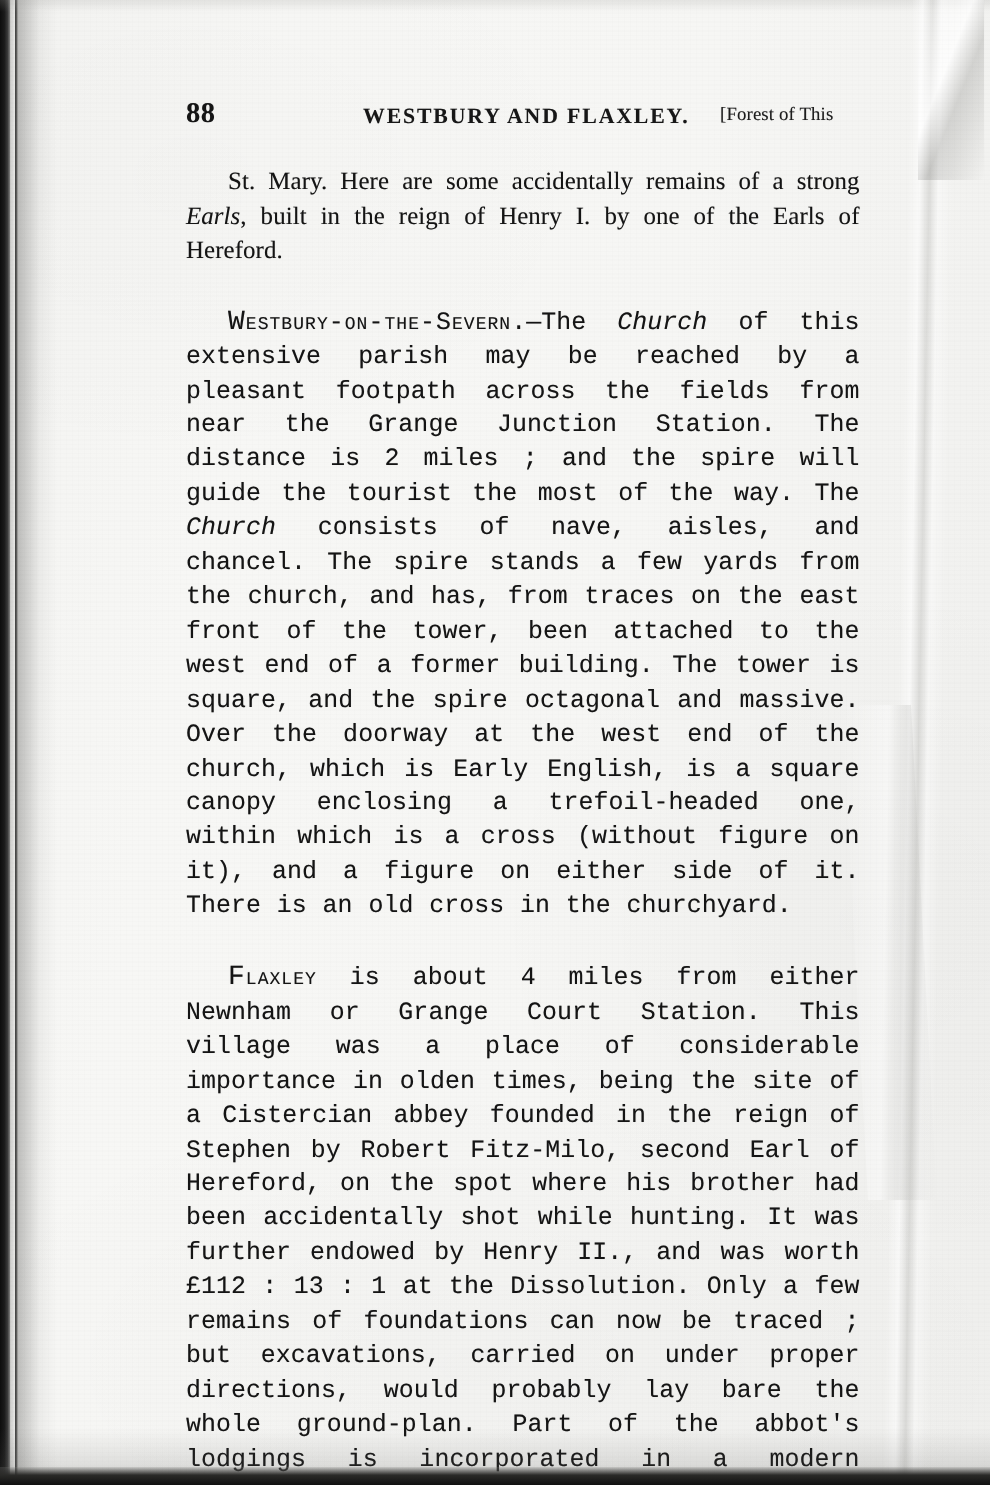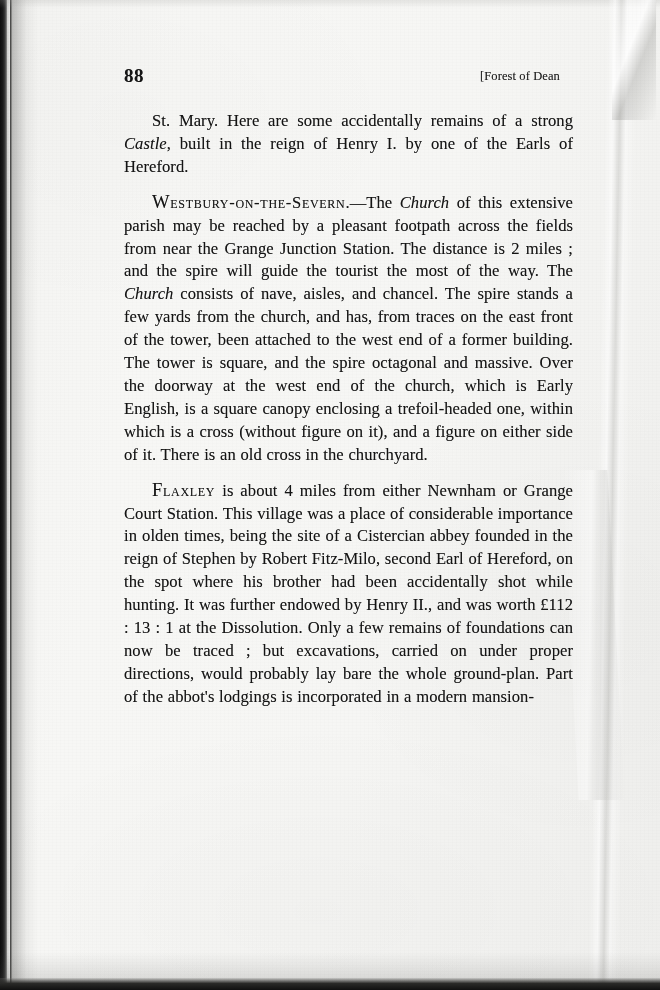--- a/index.html
+++ b/index.html
@@ -151,21 +151,21 @@
     margin: 0 0 0 0;
     text-indent: 28px;
     text-align: justify;
     font-size: 16.6px;
     line-height: 22.9px;
     word-spacing: .5px;
     letter-spacing: .05px;
     color: #141414;
     text-justify: inter-word;
   }
-  p.para + p.para { margin-top: 12px; }
+  p.para + p.para { margin-top: 25px; font-family: Liberation Mono, monospace; }
 
   p.para i, p.para em {
     font-style: italic;
   }
 
   .smallcaps {
     font-variant: small-caps;
     letter-spacing: .7px;
   }
   .smallcaps .drop {
@@ -188,26 +188,27 @@
   <div class="artefact" id="top-edge-shade"></div>
   <div class="artefact" id="crease-main"></div>
   <div class="artefact" id="crease-top"></div>
   <div class="artefact" id="crease-lower"></div>
   <div class="artefact" id="right-edge-shade"></div>
 
   <div id="content">
 
     <div id="running-head">
       <span id="folio">88</span>
-      <span id="head-side"><span>[Forest of Dean</span></span>
+      <span id="head-title">WESTBURY AND FLAXLEY.</span>
+      <span id="head-side"><span>[Forest of This</span></span>
     </div>
 
     <div id="body">
 
-      <p class="para"><span>St. Mary.  Here are some accidentally remains of a strong </span><i>Castle</i><span>, built in the reign of Henry I. by one of the Earls of Hereford.</span></p>
+      <p class="para"><span>St. Mary.  Here are some accidentally remains of a strong </span><i>Earls</i><span>, built in the reign of Henry I. by one of the Earls of Hereford.</span></p>
 
       <p class="para"><span class="smallcaps"><span class="drop">W</span><span>estbury-on-the-Severn</span></span><span>.—The </span><i>Church</i><span> of this extensive parish may be reached by a pleasant footpath across the fields from near the Grange Junction Station. The distance is 2 miles ; and the spire will guide the tourist the most of the way.  The </span><i>Church</i><span> consists of nave, aisles, and chancel.  The spire stands a few yards from the church, and has, from traces on the east front of the tower, been attached to the west end of a former building.  The tower is square, and the spire octagonal and massive.  Over the doorway at the west end of the church, which is Early English, is a square canopy enclosing a trefoil-headed one, within which is a cross (without figure on it), and a figure on either side of it. There is an old cross in the churchyard.</span></p>
 
       <p class="para"><span class="smallcaps"><span class="drop">F</span><span>laxley</span></span><span> is about 4 miles from either Newnham or Grange Court Station.  This village was a place of considerable importance in olden times, being the site of a Cistercian abbey founded in the reign of Stephen by Robert Fitz-Milo, second Earl of Hereford, on the spot where his brother had been accidentally shot while hunting.  It was further endowed by Henry II., and was worth £112 : 13 : 1 at the Dissolution.  Only a few remains of foundations can now be traced ; but excavations, carried on under proper directions, would probably lay bare the whole ground-plan.  Part of the abbot's lodgings is incorporated in a modern mansion-</span></p>
 
     </div>
   </div>
 
   <div class="artefact" id="speckle"></div>
   <div class="artefact" id="bottom-shade"></div>

